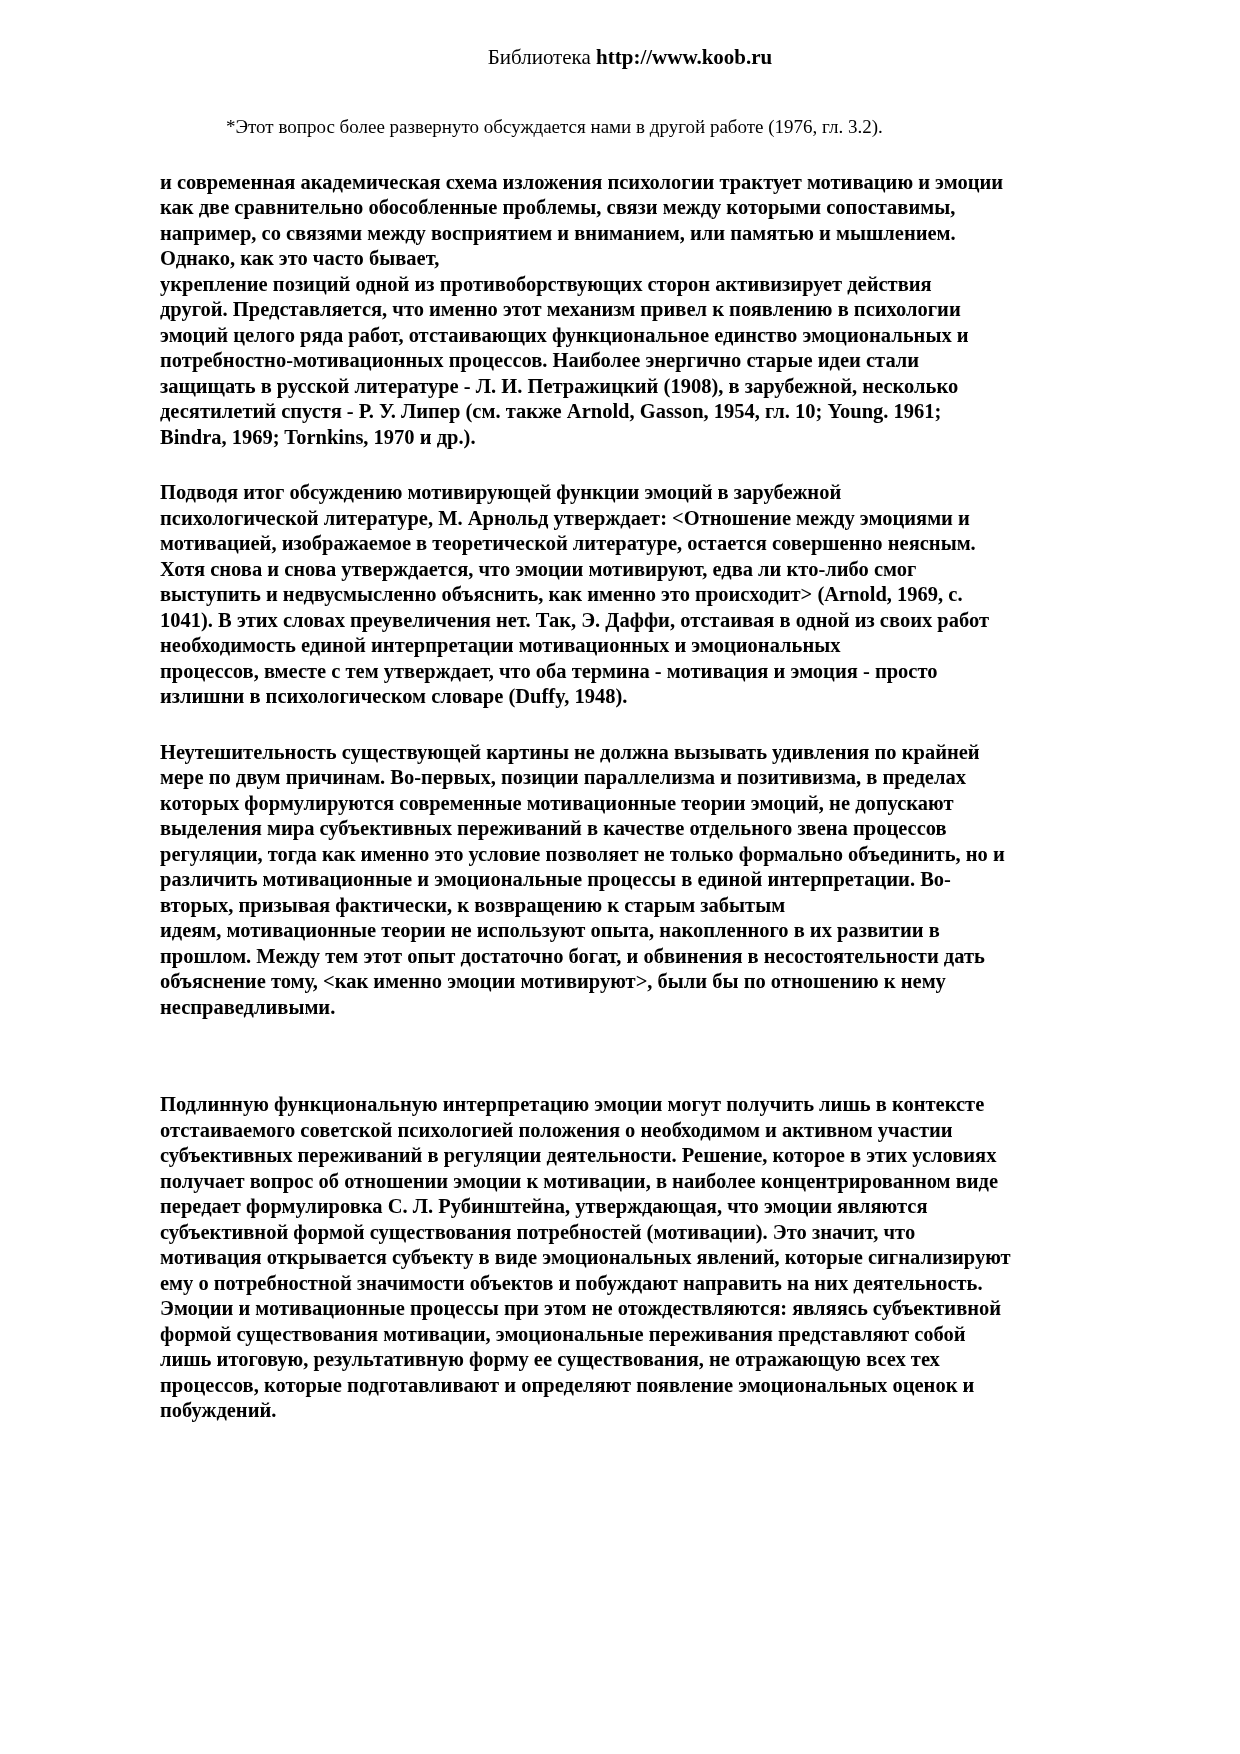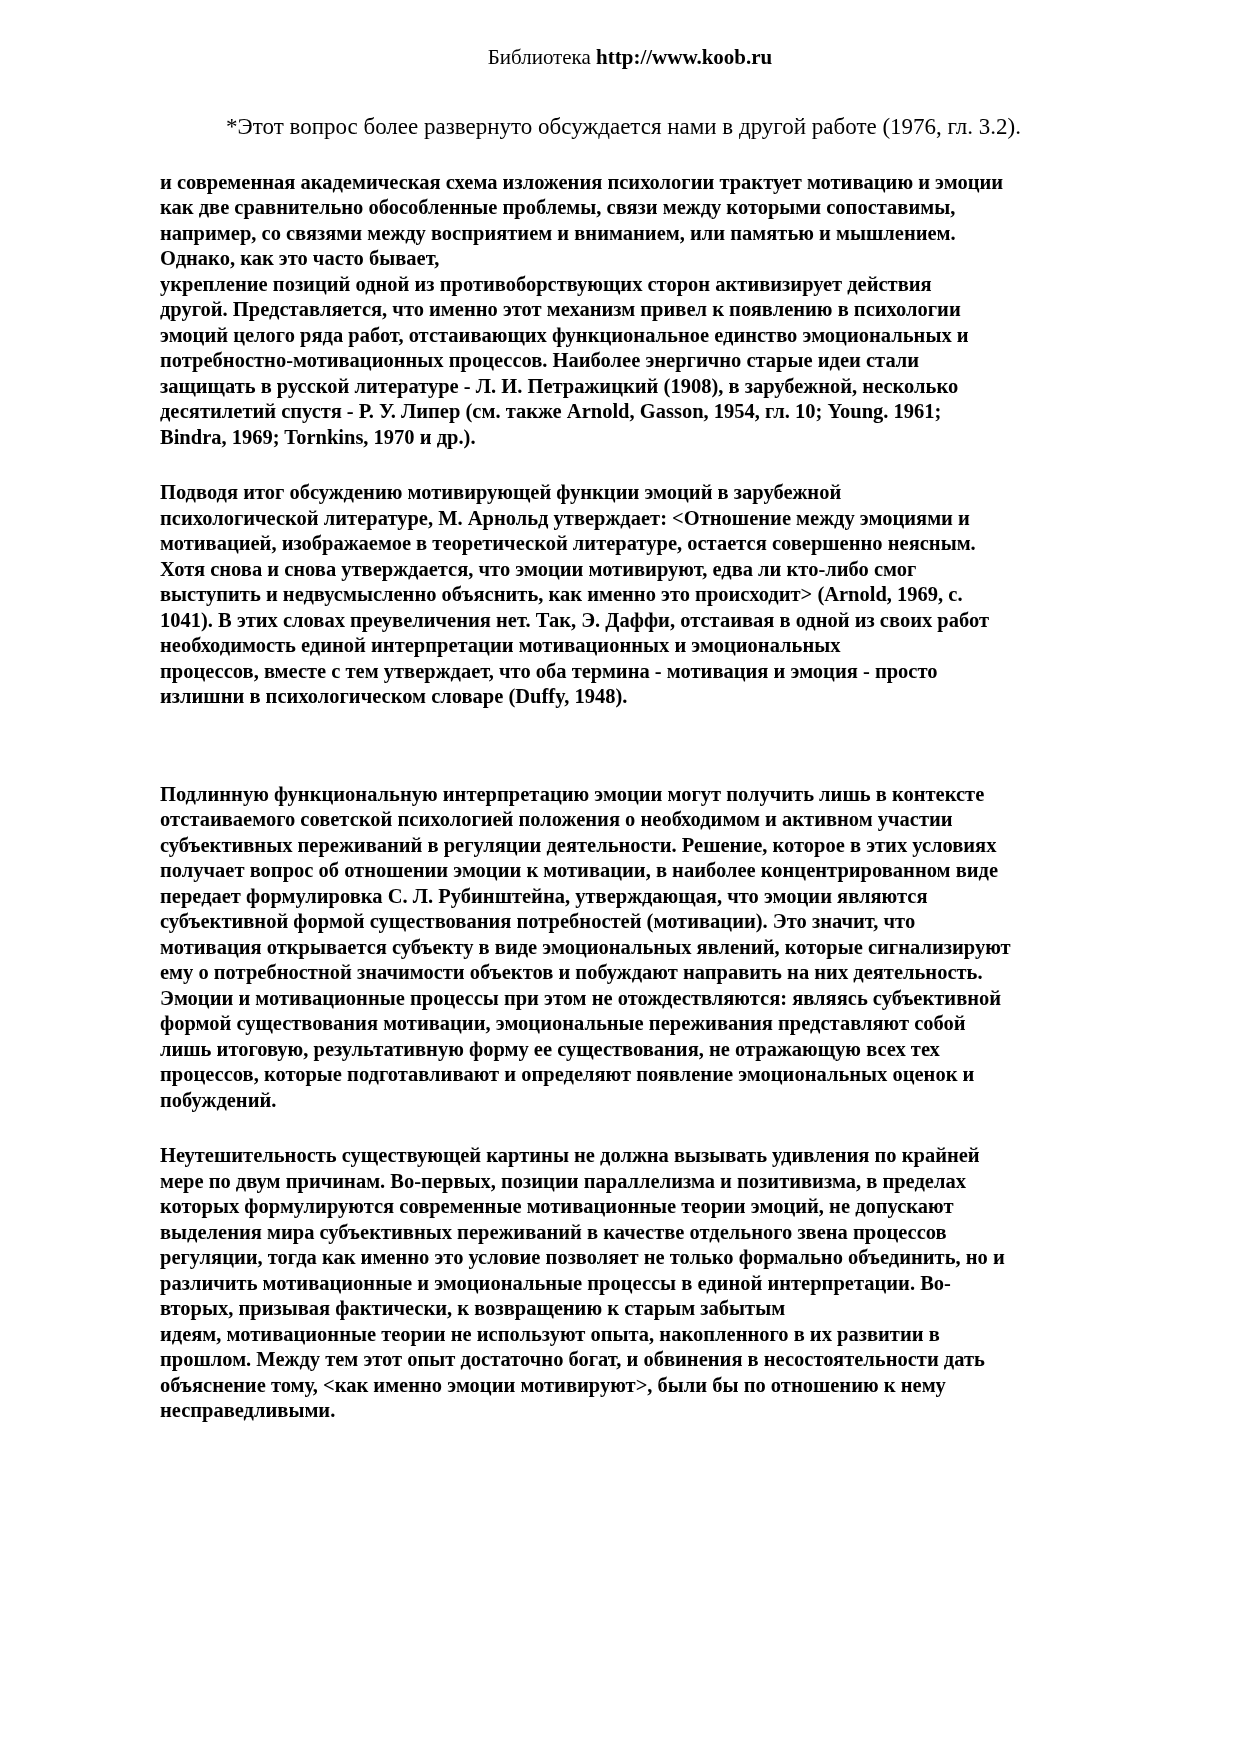--- a/index.html
+++ b/index.html
@@ -19,21 +19,21 @@
   .header {
     text-align: center;
     font-size: 21px;
     line-height: 26px;
     white-space: pre-wrap;
   }
   .header .bold { font-weight: bold; }
   .footnote {
     margin-top: 44px;
     text-indent: 66px;
-    font-size: 23px;
+    font-size: 19px;
     line-height: 25.5px;
     white-space: pre-line;
   }
   .para {
     margin-top: 30px;
     font-size: 20.5px;
     line-height: 25.5px;
     white-space: pre-line;
     font-weight: bold;
   }
@@ -58,37 +58,37 @@
 Bindra, 1969; Tornkins, 1970 и др.).</div>
   <div class="para">Подводя итог обсуждению мотивирующей функции эмоций в зарубежной
 психологической литературе, М. Арнольд утверждает: &lt;Отношение между эмоциями и
 мотивацией, изображаемое в теоретической литературе, остается совершенно неясным.
 Хотя снова и снова утверждается, что эмоции мотивируют, едва ли кто-либо смог
 выступить и недвусмысленно объяснить, как именно это происходит&gt; (Arnold, 1969, с.
 1041). В этих словах преувеличения нет. Так, Э. Даффи, отстаивая в одной из своих работ
 необходимость единой интерпретации мотивационных и эмоциональных
 процессов, вместе с тем утверждает, что оба термина - мотивация и эмоция - просто
 излишни в психологическом словаре (Duffy, 1948).</div>
+  <div class="para">Неутешительность существующей картины не должна вызывать удивления по крайней
+мере по двум причинам. Во-первых, позиции параллелизма и позитивизма, в пределах
+которых формулируются современные мотивационные теории эмоций, не допускают
+выделения мира субъективных переживаний в качестве отдельного звена процессов
+регуляции, тогда как именно это условие позволяет не только формально объединить, но и
+различить мотивационные и эмоциональные процессы в единой интерпретации. Во-
+вторых, призывая фактически, к возвращению к старым забытым
+идеям, мотивационные теории не используют опыта, накопленного в их развитии в
+прошлом. Между тем этот опыт достаточно богат, и обвинения в несостоятельности дать
+объяснение тому, &lt;как именно эмоции мотивируют&gt;, были бы по отношению к нему
+несправедливыми.</div>
   <div class="para gap-xl">Подлинную функциональную интерпретацию эмоции могут получить лишь в контексте
 отстаиваемого советской психологией положения о необходимом и активном участии
 субъективных переживаний в регуляции деятельности. Решение, которое в этих условиях
 получает вопрос об отношении эмоции к мотивации, в наиболее концентрированном виде
 передает формулировка С. Л. Рубинштейна, утверждающая, что эмоции являются
 субъективной формой существования потребностей (мотивации). Это значит, что
 мотивация открывается субъекту в виде эмоциональных явлений, которые сигнализируют
 ему о потребностной значимости объектов и побуждают направить на них деятельность.
 Эмоции и мотивационные процессы при этом не отождествляются: являясь субъективной
 формой существования мотивации, эмоциональные переживания представляют собой
 лишь итоговую, результативную форму ее существования, не отражающую всех тех
 процессов, которые подготавливают и определяют появление эмоциональных оценок и
 побуждений.</div>
-  <div class="para">Неутешительность существующей картины не должна вызывать удивления по крайней
-мере по двум причинам. Во-первых, позиции параллелизма и позитивизма, в пределах
-которых формулируются современные мотивационные теории эмоций, не допускают
-выделения мира субъективных переживаний в качестве отдельного звена процессов
-регуляции, тогда как именно это условие позволяет не только формально объединить, но и
-различить мотивационные и эмоциональные процессы в единой интерпретации. Во-
-вторых, призывая фактически, к возвращению к старым забытым
-идеям, мотивационные теории не используют опыта, накопленного в их развитии в
-прошлом. Между тем этот опыт достаточно богат, и обвинения в несостоятельности дать
-объяснение тому, &lt;как именно эмоции мотивируют&gt;, были бы по отношению к нему
-несправедливыми.</div>
 </div>
 
 </body></html>

